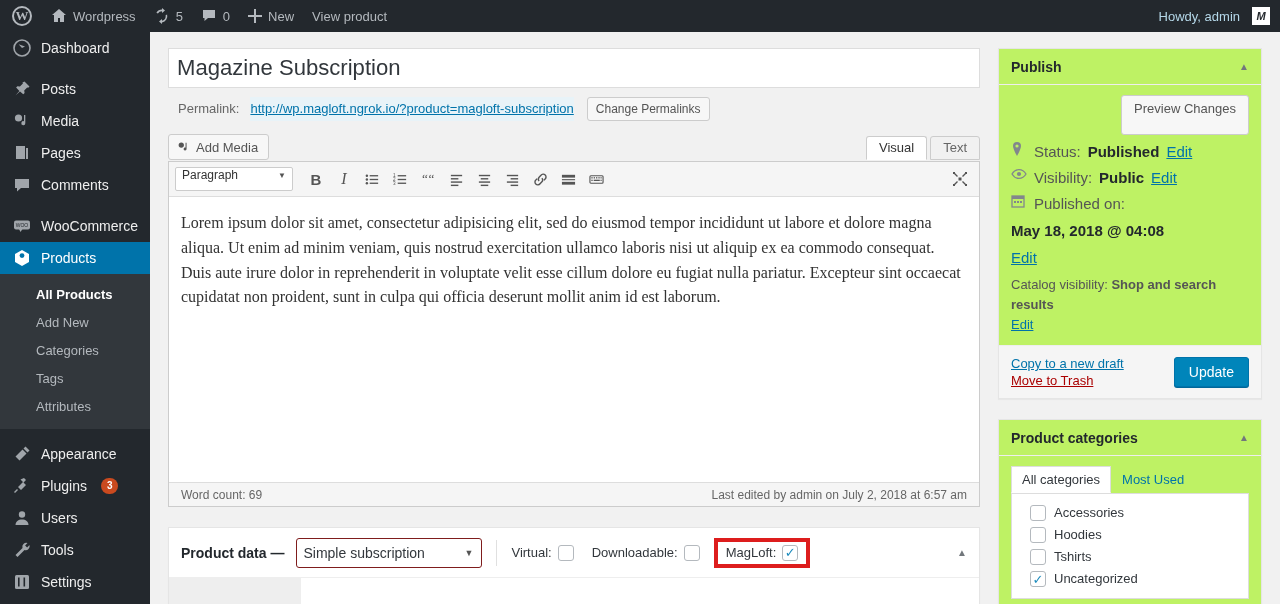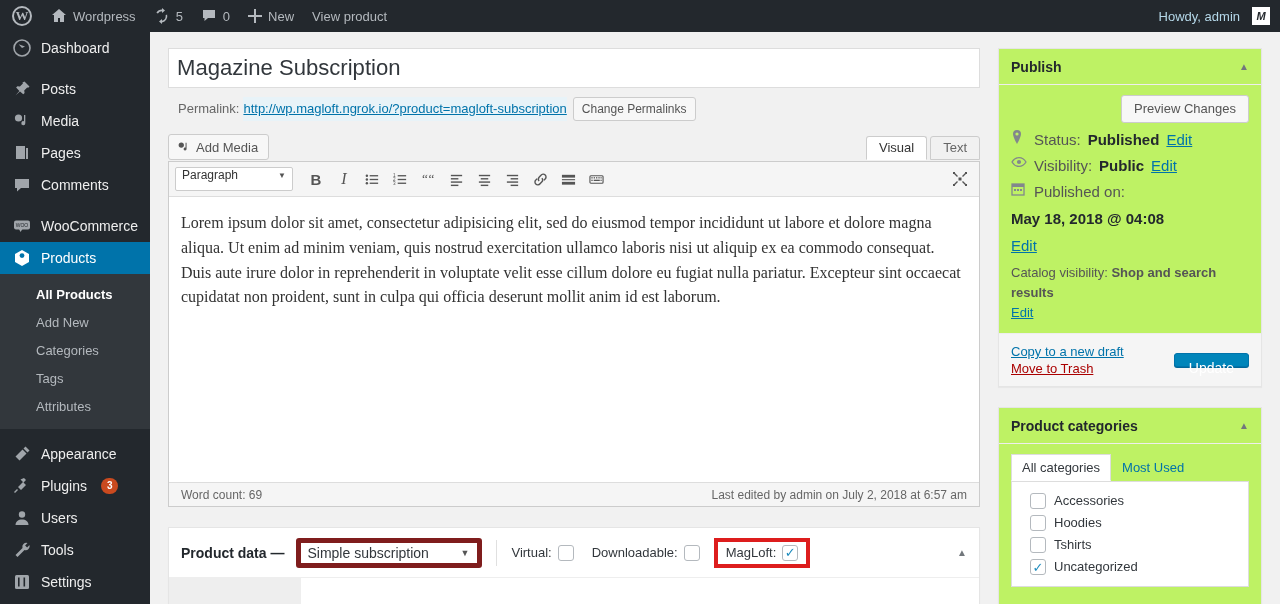--- a/index.html
+++ b/index.html
@@ -105,21 +105,21 @@
   
   #titlediv input {
     width: 812px; height: 40px;
     padding: 3px 8px; font-size: 1.7em;
     line-height: 100%; color: #32373c;
     background: #fff; border: 1px solid #ddd;
     outline: none; font-family: "Liberation Sans", sans-serif;
   }
   #edit-slug-box {
     padding: 9px 0 0 10px; font-size: 13px; color: #666;
-    display: flex; align-items: center; gap: 0; line-height: 24px;
+    display: flex; align-items: center; gap: 7px; line-height: 24px;
   }
   #edit-slug-box .permalink-label { margin-right: 4px; }
   .permalink-url {
     color: #0073aa; text-decoration: underline;
     background: #e8f3f8; cursor: pointer;
   }
   .btn-small {
     background: #f7f7f7; border: 1px solid #ccc; color: #555;
     border-radius: 3px; padding: 0 8px; height: 24px;
     font-size: 12px; line-height: 22px; cursor: pointer;
@@ -188,21 +188,21 @@
   }
   .toggle-ind { margin-left: auto; color: #72777c; font-size: 10px; cursor: pointer; }
   #product-data-header {
     display: flex; align-items: center; height: 50px; padding: 0 12px;
     border-bottom: 1px solid #eee; gap: 0;
   }
   #product-data-header .pd-label {
     font-size: 14px; font-weight: bold; color: #23282d; margin-right: 12px;
   }
   .pd-select {
-    height: 30px; border: 5px solid #7f1d1d; background: #fff;
+    height: 30px; border: 1px solid #7f1d1d; background: #fff;
     font-size: 14px; color: #32373c; width: 186px;
     display: flex; align-items: center; padding: 0 6px;
     position: relative; cursor: pointer; border-radius: 3px;
   }
   .pd-select .caret { position: absolute; right: 8px; font-size: 9px; color: #555; }
   .pd-divider { width: 1px; height: 26px; background: #e0e0e0; margin: 0 14px; }
   .cb-field { display: flex; align-items: center; gap: 6px; font-size: 13px; color: #32373c; }
   .cb-field + .cb-field { margin-left: 18px; }
   .cbox {
     width: 16px; height: 16px; border: 1px solid #b4b9be;
@@ -224,42 +224,42 @@
   .side-box + .side-box { margin-top: 20px; }
   .sb-header {
     display: flex; align-items: center; height: 36px;
     padding: 0 12px; border-bottom: 1px solid #eee;
   }
   .sb-title { font-size: 14px; font-weight: bold; color: #23282d; }
   .sb-inner { padding: 10px 12px 10px 12px; }
   .preview-row { display: flex; justify-content: flex-end; padding: 10px 12px 4px 12px; }
   .btn-secondary {
     background: #f7f7f7; border: 1px solid #ccc; color: #555;
-    border-radius: 3px; padding: 0 12px; height: 28px;
+    border-radius: 3px; padding: 0 12px; height: 40px;
     font-size: 13px; line-height: 26px; cursor: pointer;
     font-family: "Liberation Sans", sans-serif;
   }
   .misc-row {
     display: flex; align-items: flex-start; gap: 7px;
     padding: 3px 12px 3px 12px; font-size: 15px; color: #555;
     line-height: 20px; flex-wrap: wrap;
   }
   .misc-ico { width: 16px; color: #82878c; text-align: center; flex: 0 0 16px; line-height: 20px; }
   .misc-row b { color: #23282d; }
   .lnk { color: #0073aa; text-decoration: underline; cursor: pointer; }
   .lnk-danger { color: #a00; text-decoration: underline; cursor: pointer; }
   .catalog-row { padding: 4px 12px 2px 12px; font-size: 13px; line-height: 20px; color: #555; }
   #major-publishing-actions {
     display: flex; align-items: center; border-top: 1px solid #eee;
     background: #f5f5f5; padding: 10px 12px; margin-top: 8px;
   }
   .pub-left { display: flex; flex-direction: column; gap: 2px; font-size: 13px; }
   .btn-primary {
     margin-left: auto; background: #0085ba; border: 1px solid #0073aa;
-    color: #fff; border-radius: 3px; padding: 0 14px; height: 14px;
+    color: #fff; border-radius: 3px; padding: 0 14px; height: 30px;
     font-size: 14px; line-height: 28px; cursor: pointer;
     box-shadow: 0 1px 0 #006799;
     font-family: "Liberation Sans", sans-serif;
   }
   .cat-tabs { display: flex; border-bottom: 1px solid #ddd; margin: 0 0 -1px 0; }
   .cat-tab {
     padding: 5px 10px; font-size: 13px; color: #0073aa; cursor: pointer;
     border: 1px solid transparent; border-bottom: none;
   }
   .cat-tab.active {

